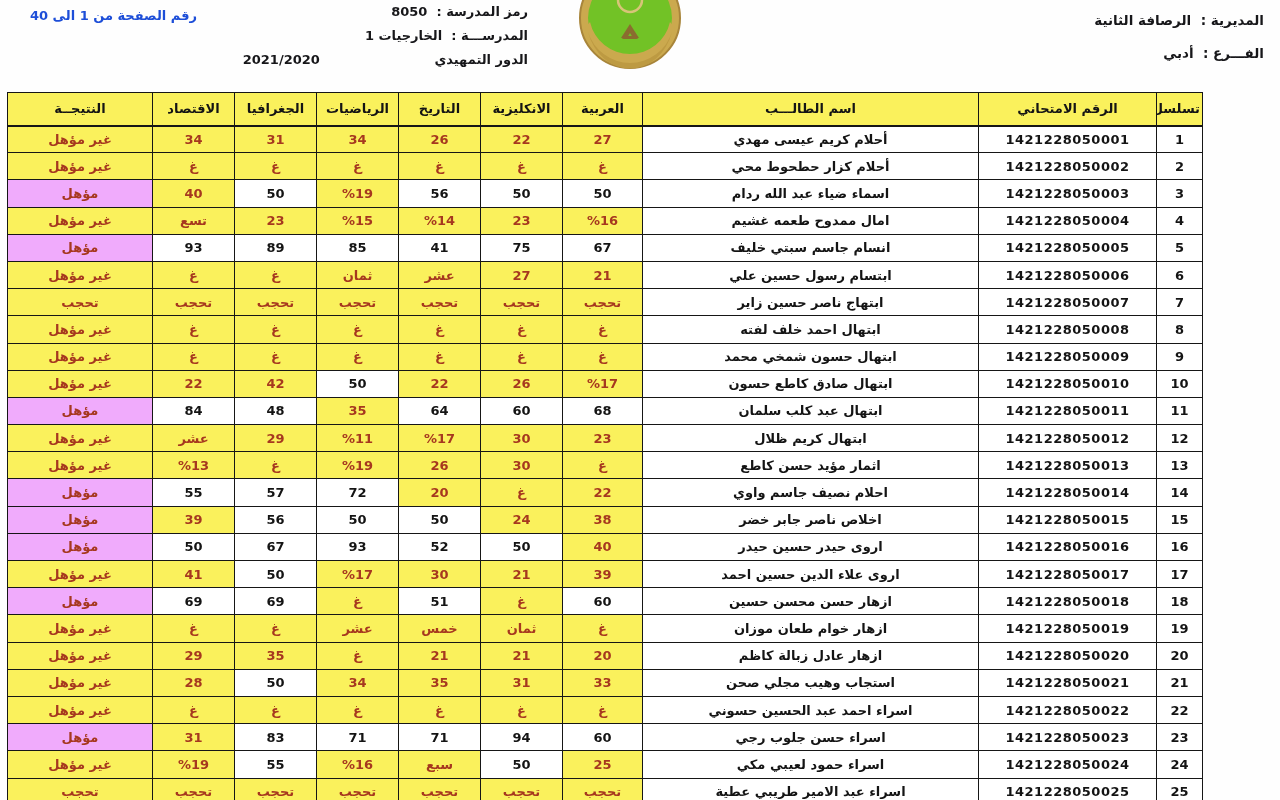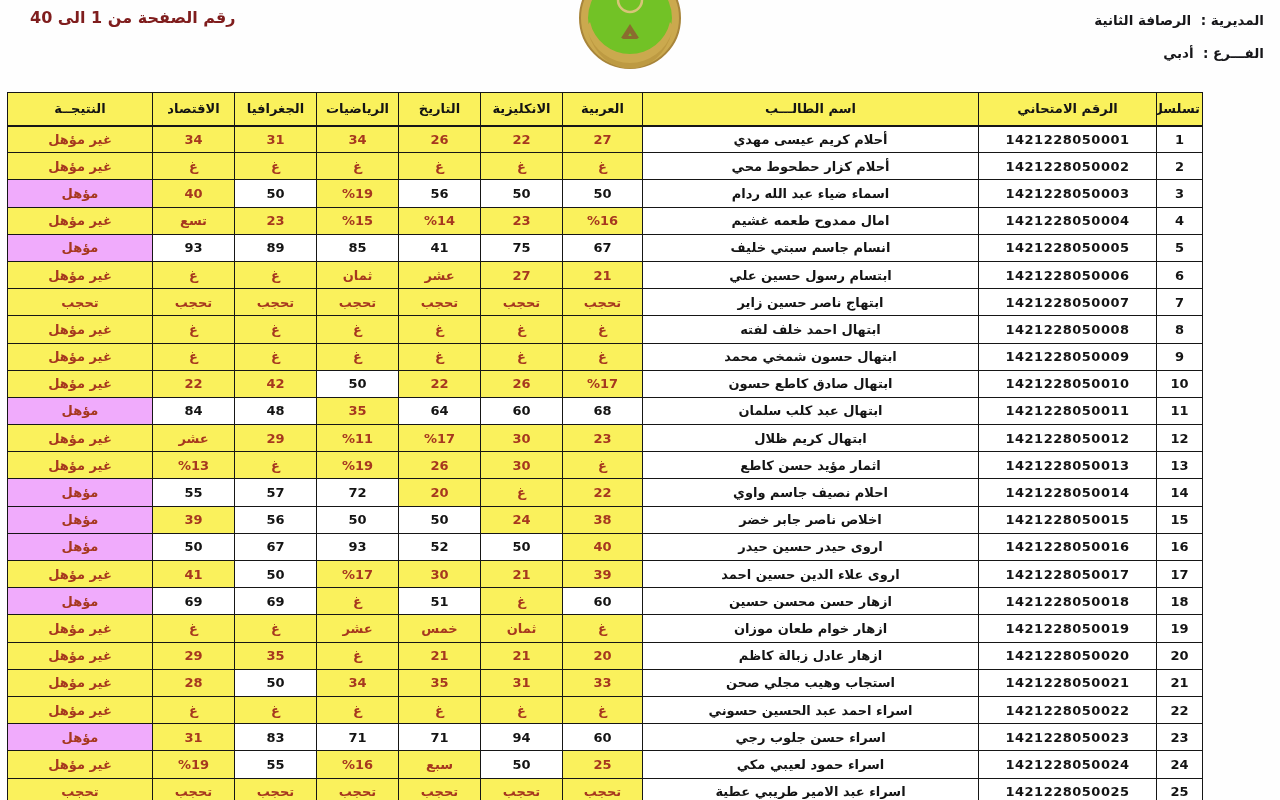--- a/index.html
+++ b/index.html
@@ -10,21 +10,21 @@
   
   .tophdr { position:absolute; top:0; right:0; left:0; height:92px; }
   .hdr-right { position:absolute; top:12px; right:16px; text-align:right;
                font-weight:bold; font-size:13.5px; color:#17171a; }
   .hdr-right .line { margin-bottom:17px; white-space:nowrap; }
   .hdr-mid { position:absolute; top:4px; right:752px; text-align:right;
              font-weight:bold; font-size:13px; color:#17171a; white-space:nowrap; }
   .hdr-mid .line { margin-bottom:9px; }
   .hdr-mid .year { display:inline-block; margin-right:110px; direction:ltr; }
   .hdr-left { position:absolute; top:8px; left:30px; font-weight:bold;
-              font-size:16px; color:#7f1d1d; white-space:nowrap; }
+              font-size:13px; color:#1d4ed8; white-space:nowrap; }
   .logo { position:absolute; left:578px; top:-34px; width:104px; height:104px; }
 
   
   table.results { position:absolute; top:92px; right:77px; width:1195px;
                   border-collapse:collapse; table-layout:fixed;
                   direction:rtl; background:#fff; }
   table.results col.c-serial { width:46px; }
   table.results col.c-exam   { width:178px; }
   table.results col.c-name   { width:336px; }
   table.results col.c-sub    { width:82px; }
@@ -73,20 +73,34 @@
       <circle cx="52" cy="52" r="50" fill="none" stroke="#a8853a" stroke-width="2"></circle>
       <circle cx="52" cy="52" r="42" fill="#72c226"></circle>
       <path d="M7 62 A46 46 0 0 0 97 62 L92 56 A41 41 0 0 1 12 56 Z" fill="#cba94e"></path>
       <path d="M10 66 A44 44 0 0 0 94 66 A44 52 0 0 1 10 66 Z" fill="#bd9a42"></path>
       <path d="M52 58 l-9 14 h6 l3 -5 l3 5 h6 Z" fill="#8a6d2f"></path>
       <rect x="44" y="70" width="16" height="3" rx="1.5" fill="#8a6d2f"></rect>
       <circle cx="52" cy="34" r="12" fill="none" stroke="#d8c478" stroke-width="2.5"></circle>
       <path d="M46 30 q6 -8 12 0 q-6 -4 -12 0" fill="#d8c478"></path>
     </svg>
 
+    <div class="hdr-mid">
+      <div class="line">
+        <span>رمز المدرسة :</span>&nbsp;
+        <span>8050</span>
+      </div>
+      <div class="line">
+        <span>المدرســـة :</span>&nbsp;
+        <span>الخارجيات 1</span>
+      </div>
+      <div class="line">
+        <span>الدور التمهيدي</span>
+        <span class="year">2021/2020</span>
+      </div>
+    </div>
 
     <div class="hdr-left">رقم الصفحة من 1 الى 40</div>
   </div>
 
   <table class="results">
     <colgroup>
       <col class="c-serial">
         <col class="c-exam">
         <col class="c-name">
       <col class="c-arb">

